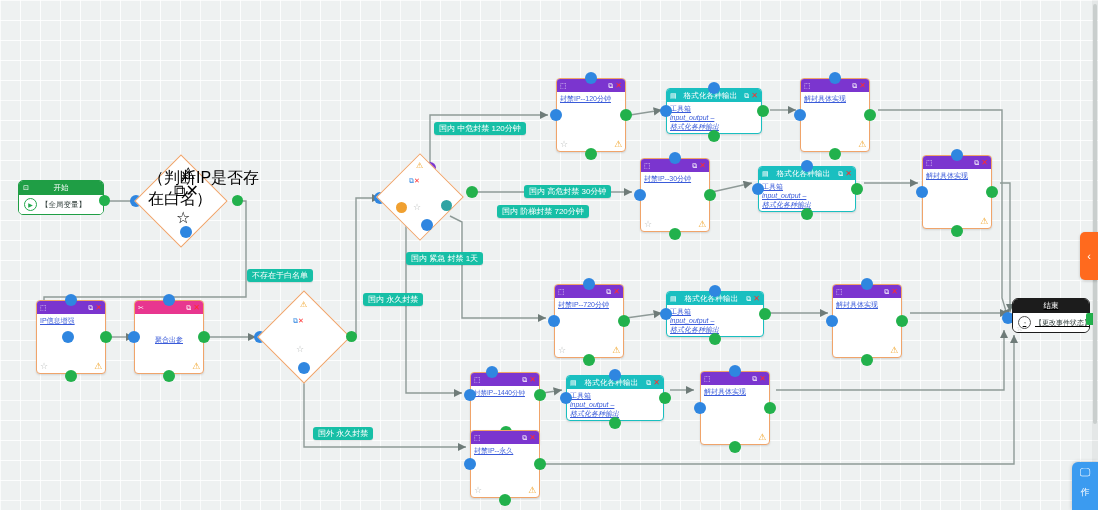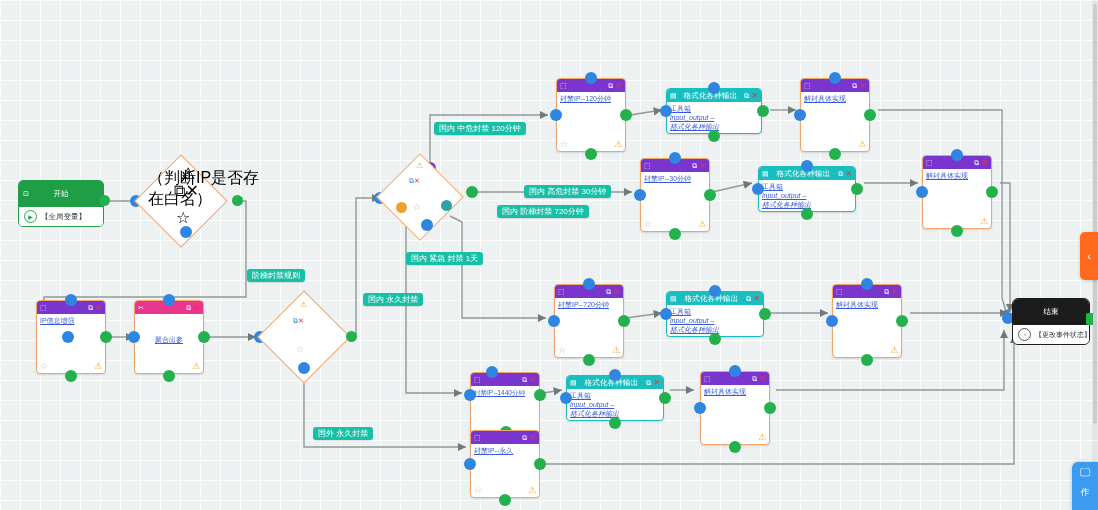--- a/index.html
+++ b/index.html
@@ -58,21 +58,21 @@
   
   .diamond{position:absolute;}
   .diamond .shape{
     position:absolute;left:0;top:0;width:100%;height:100%;
     background:#fff;border:1px solid #f0a46a;
     transform:rotate(45deg);box-sizing:border-box;
   }
 
   
   .terminal{position:absolute;border-radius:5px;overflow:hidden;box-sizing:border-box;}
-  .terminal .thdr{height:26px;display:flex;align-items:center;justify-content:center;gap:3px;
+  .terminal .thdr{height:14px;display:flex;align-items:center;justify-content:center;gap:3px;
     font-size:7.5px;color:#fff;position:relative;}
   .terminal .thdr .ticon{position:absolute;left:4px;font-size:7px;}
   .terminal .tbody{background:#fff;display:flex;align-items:center;gap:4px;padding:3px 5px;}
   .terminal .tbody .glyph{
     width:11px;height:11px;border-radius:50%;border:1.2px solid #22a84c;
     display:flex;align-items:center;justify-content:center;font-size:6px;color:#22a84c;flex:none;
   }
   .terminal .tbody .ttxt{font-size:7.5px;color:#2f3c39;white-space:nowrap;}
   .terminal.start{border:1.5px solid #1f9e45;}
   .terminal.start .thdr{background:#1f9e45;}
@@ -181,21 +181,21 @@
     <div class="dtop" style="position:absolute;left:33px;top:-4px;">⚠</div>
     <div class="dact" style="position:absolute;left:26px;top:13px;">
       <span>⧉</span><span class="x">✕</span>
     </div>
     <div class="dlabel" style="top:32px;left:-12px;width:120px;">（判断IP是否存在白名）</div>
     <div class="dstar" style="position:absolute;left:28px;top:40px;">☆</div>
   </div>
   <div class="port green" style="left:232px;top:195px;width:11px;height:11px;"></div>
   <div class="port blue" style="left:180px;top:226px;width:12px;height:12px;"></div>
 
-  <div class="elabel" style="left:247px;top:269px;">阶梯封禁规则</div>
+  <div class="elabel" style="left:247px;top:269px;">不存在于白名单</div>
 
   <div class="card" style="left:36px;top:300px;width:70px;height:74px;">
     <div class="hdr purple">
       <span class="hicon">⬚</span>
       <span class="htitle"></span>
       <span class="hact">⧉</span>
       <span class="hclose">✕</span>
     </div>
     <div class="body">
       <div class="ln plain">IP信息增强</div>
@@ -487,21 +487,21 @@
       <div class="ln plain">封禁IP--永久</div>
     </div>
     <div class="star">☆</div>
     <div class="warn">⚠</div>
   </div>
   <div class="port blue" style="left:464px;top:458px;width:12px;height:12px;"></div>
   <div class="port green" style="left:534px;top:458px;width:12px;height:12px;"></div>
   <div class="port green" style="left:499px;top:494px;width:12px;height:12px;"></div>
 
   <div class="port blue" style="left:1002px;top:312px;width:12px;height:12px;"></div>
-  <div class="terminal end" style="left:1012px;top:298px;width:78px;">
+  <div class="terminal end" style="left:1012px;top:298px;width:78px;text-decoration:underline;">
     <div class="thdr">
       <span>结束</span>
     </div>
     <div class="tbody">
       <span class="glyph">◔</span>
       <span class="ttxt" style="font-size:7px;">【更改事件状态】</span>
       <span class="estar">☆</span>
     </div>
   </div>
   <div class="port green" style="left:1086px;top:313px;width:10px;height:12px;border-radius:2px;"></div>

